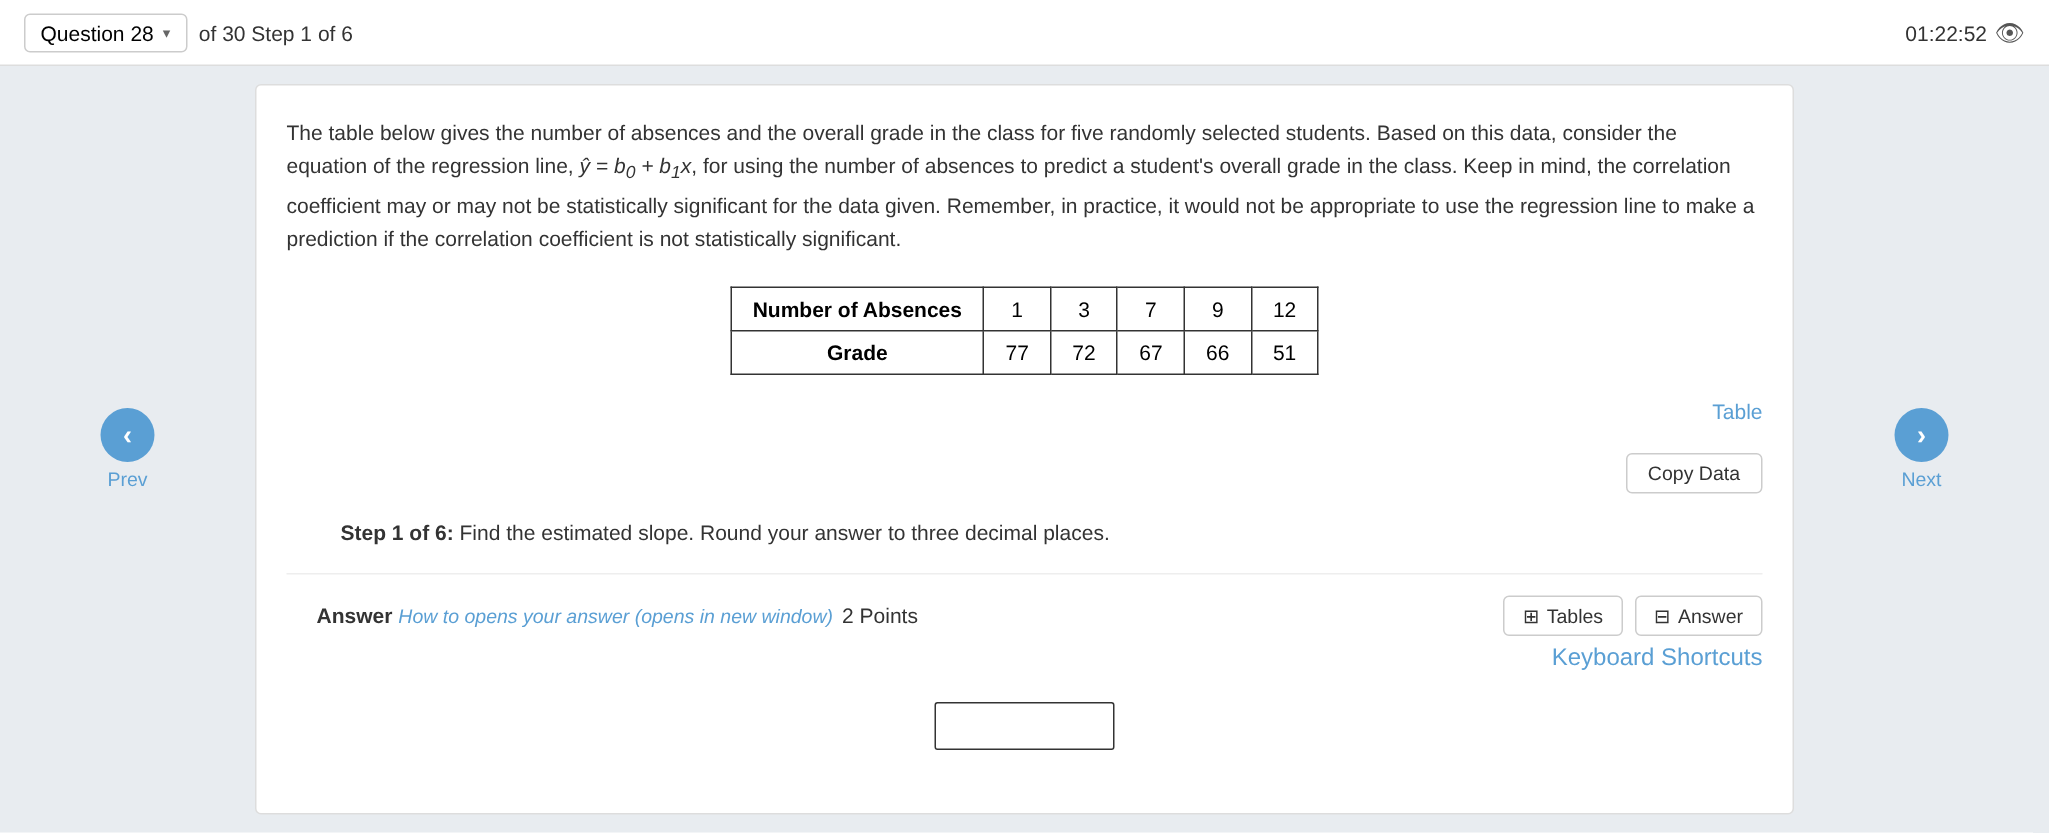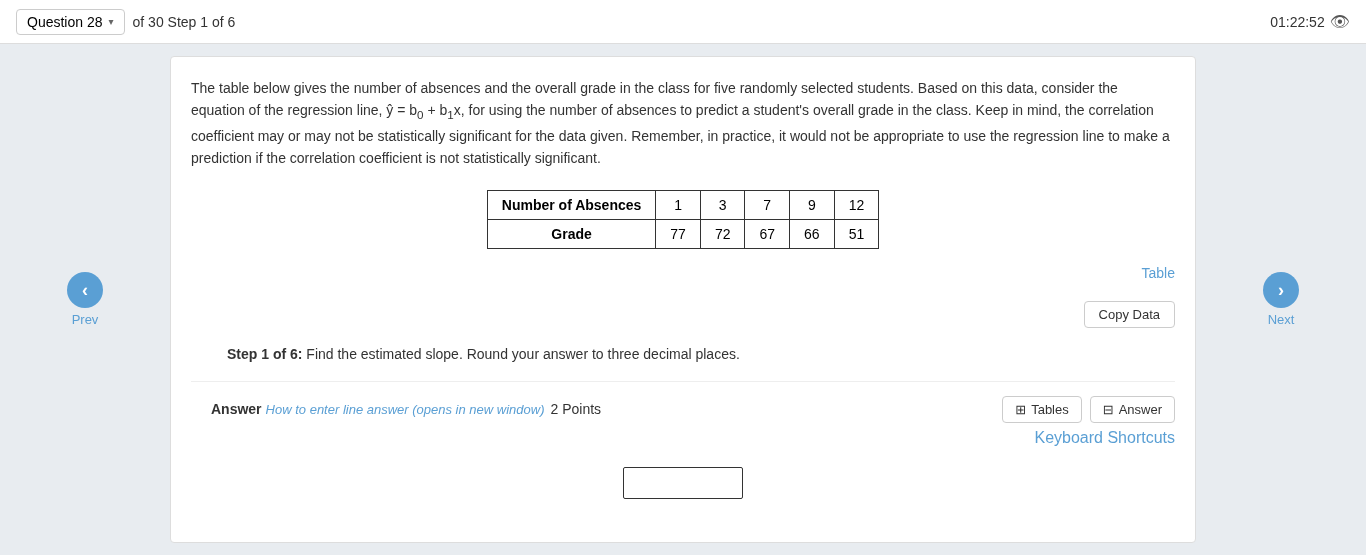--- a/index.html
+++ b/index.html
@@ -128,20 +128,21 @@
     }
 
     .question-text {
       font-size: 14px;
       color: #333;
       line-height: 1.6;
       margin-bottom: 20px;
     }
 
     .math-inline {
+      font-style: italic;
     }
 
     .data-table {
       border-collapse: collapse;
       margin: 0 auto 16px auto;
     }
 
     .data-table th, .data-table td {
       border: 1px solid #333;
       padding: 6px 14px;
@@ -346,21 +347,21 @@
 
     <p class="step-text">
       <strong>Step 1 of 6:</strong>
       <span>Find the estimated slope. Round your answer to three decimal places.</span>
     </p>
 
     <div class="answer-section">
       <div class="answer-header">
         <div class="answer-header-left">
           <span class="answer-label">Answer</span>
-          <a class="answer-link" style="margin-left:4px;">How to enter line answer (opens in new window)</a>
+          <a class="answer-link" style="margin-left:4px;">How to opens your answer (opens in new window)</a>
           <span class="points-label">2 Points</span>
         </div>
         <div class="answer-tools">
           <button class="tool-btn">
             <span>⊞</span>
             <span>Tables</span>
           </button>
           <button class="tool-btn">
             <span>⊟</span>
             <span>Answer</span>

